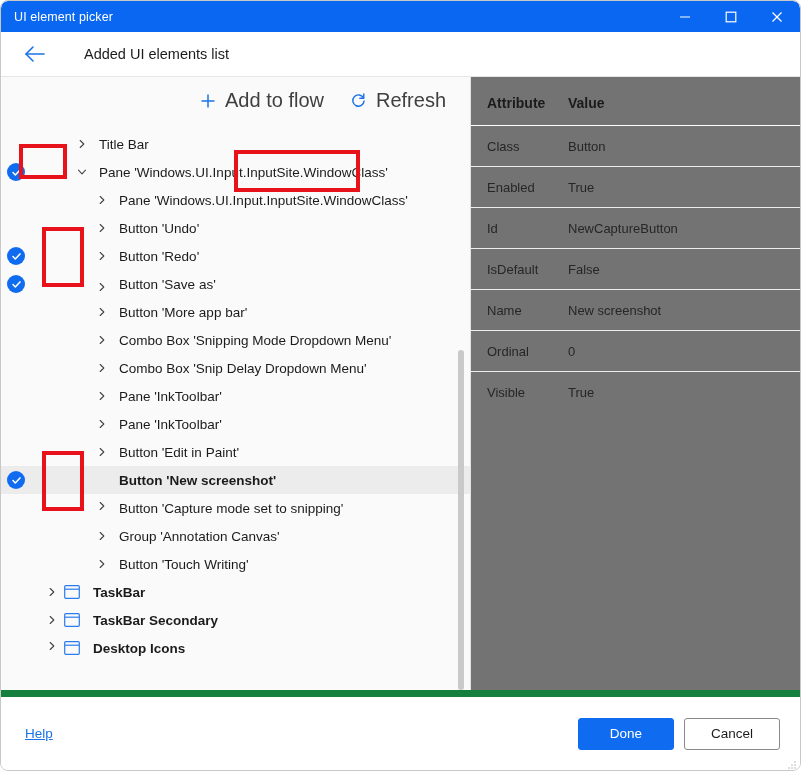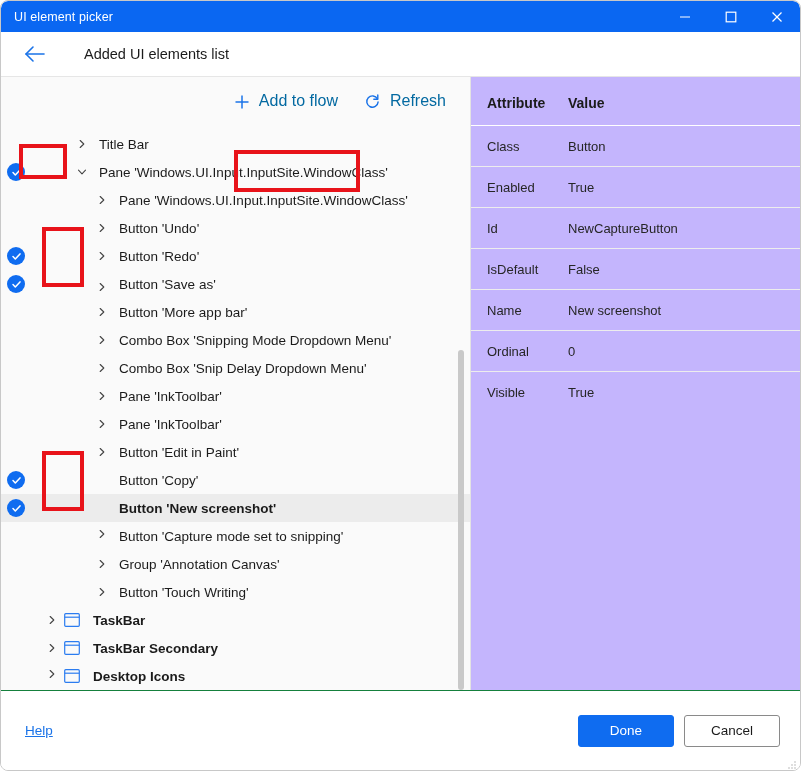--- a/index.html
+++ b/index.html
@@ -93,25 +93,25 @@
     flex: 0 0 47px;
     background: #fafafa;
     display: flex;
     align-items: center;
     justify-content: flex-end;
     padding-right: 14px;
     gap: 6px;
   }
   .tb-btn {
     display: flex;
-    align-items: flex-end;
+    align-items: center;
     gap: 9px;
     padding: 6px 10px;
-    font-size: 16px;
-    color: #0369a1;
+    font-size: 20px;
+    color: #404040;
     white-space: nowrap;
   }
   .tb-btn .glyph { color: #1a73e8; display:flex; align-items:center; }
 
   
   .redbox {
     position: absolute;
     border: 4px solid #e8131a;
     background: transparent;
     pointer-events: none;
@@ -185,21 +185,21 @@
     right: 6px;
     width: 6px;
     border-radius: 3px;
     background: #c9c9c9;
     z-index: 20;
   }
 
   
   #right-pane {
     flex: 1 1 auto;
-    background: #c4b5fd;
+    background: #737373;
     padding: 0;
     overflow: hidden;
   }
   .attr-table { width: 100%; border-collapse: collapse; }
   .attr-table th {
     text-align: left;
     font-size: 14px;
     font-weight: bold;
     color: #1b1b1b;
     padding: 18px 0 14px 0;
@@ -213,21 +213,21 @@
     vertical-align: middle;
   }
   .attr-table tr:first-child td { border-top: 1px solid #ffffff; }
   .attr-table tr.hdr th.k { padding-left: 16px; }
 
   
   #footer {
     height: 80px;
     flex: 0 0 80px;
     background: #ffffff;
-    border-top: 1px solid #15803d;
+    border-top: 7px solid #15803d;
     display: flex;
     align-items: center;
     padding: 0 20px;
     position: relative;
   }
   #help-link {
     font-size: 13.5px;
     color: #1a73e8;
     margin-left: 4px;
   }
@@ -461,33 +461,20 @@
             </div>
             <div class="trow">
               <div class="check-slot"></div>
               <div class="ind2" style="display: flex; align-items: center;">
                 <span class="chev">
                   <svg width="10" height="10" viewBox="0 0 10 10">
                     <path d="M3.2 1.5 L6.8 5 L3.2 8.5" fill="none" stroke="#444" stroke-width="1.1" stroke-linecap="round" stroke-linejoin="round"></path>
                   </svg>
                 </span>
                 <span class="tlabel">Button 'Edit in Paint'</span>
-              </div>
-            </div>
-            <div class="trow">
-              <div class="check-slot">
-                <span class="cb">
-                  <svg width="11" height="11" viewBox="0 0 11 11">
-                    <path d="M2 5.6 L4.3 8 L9 2.9" fill="none" stroke="#ffffff" stroke-width="1.5" stroke-linecap="round" stroke-linejoin="round"></path>
-                  </svg>
-                </span>
-              </div>
-              <div class="ind2" style="display: flex; align-items: center;">
-                <span class="chev"></span>
-                <span class="tlabel">Button 'Copy'</span>
               </div>
             </div>
             <div class="trow selected bold">
               <div class="check-slot">
                 <span class="cb">
                   <svg width="11" height="11" viewBox="0 0 11 11">
                     <path d="M2 5.6 L4.3 8 L9 2.9" fill="none" stroke="#ffffff" stroke-width="1.5" stroke-linecap="round" stroke-linejoin="round"></path>
                   </svg>
                 </span>
               </div>

